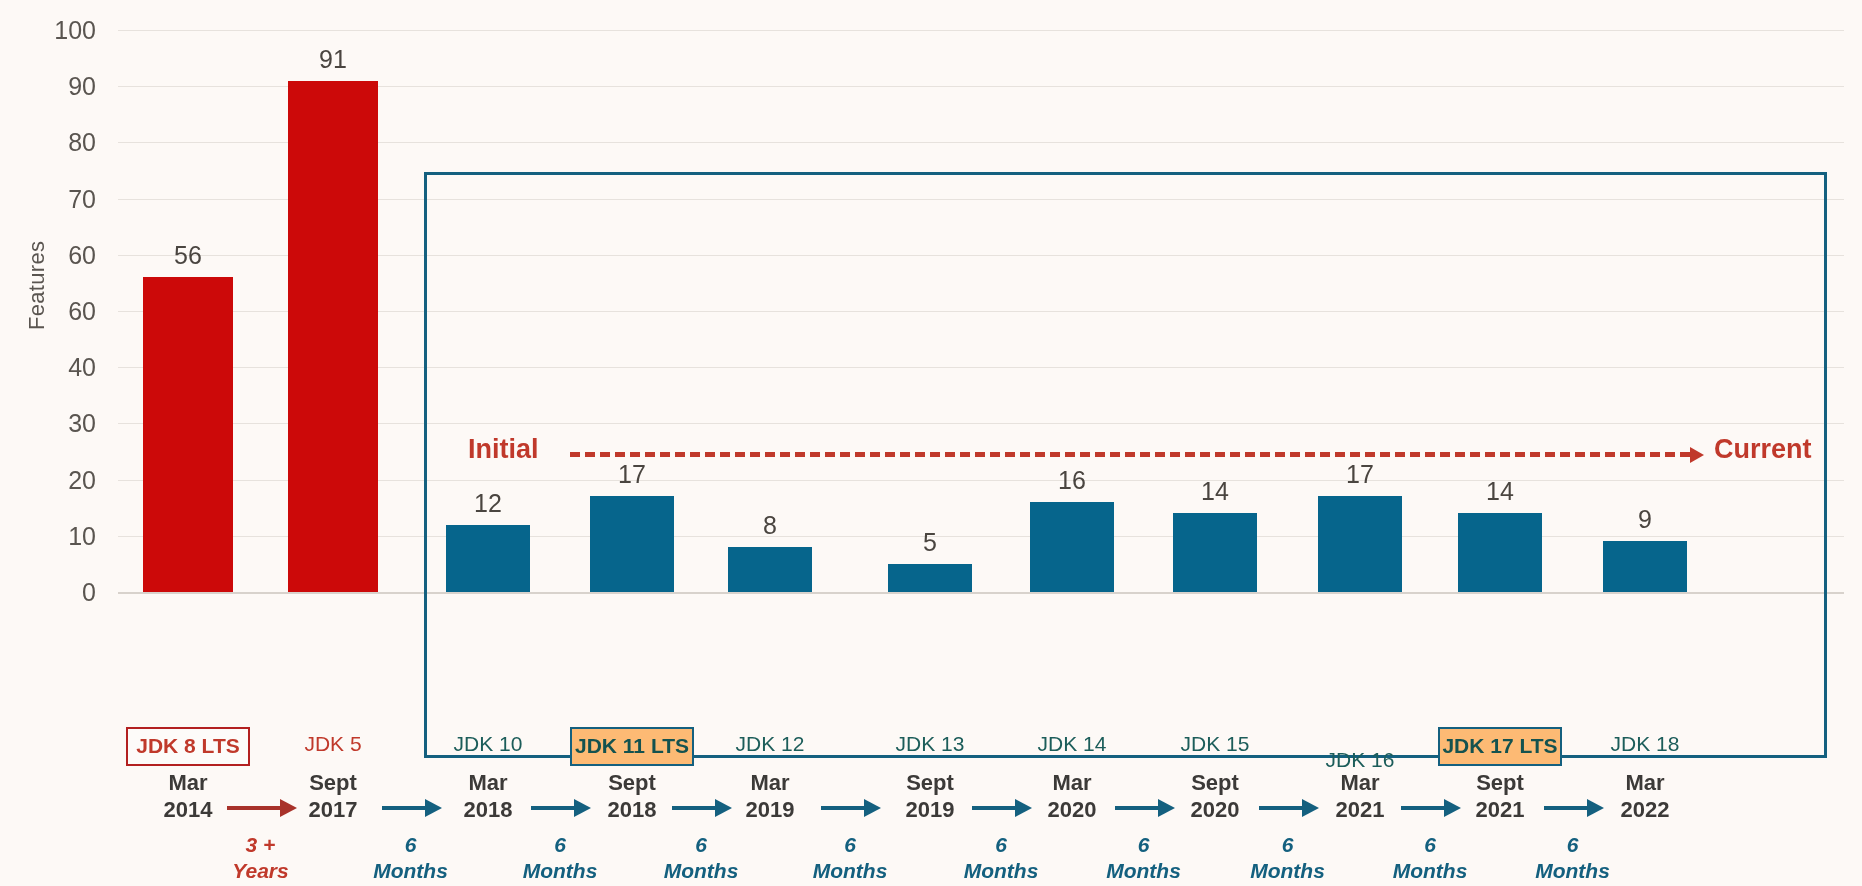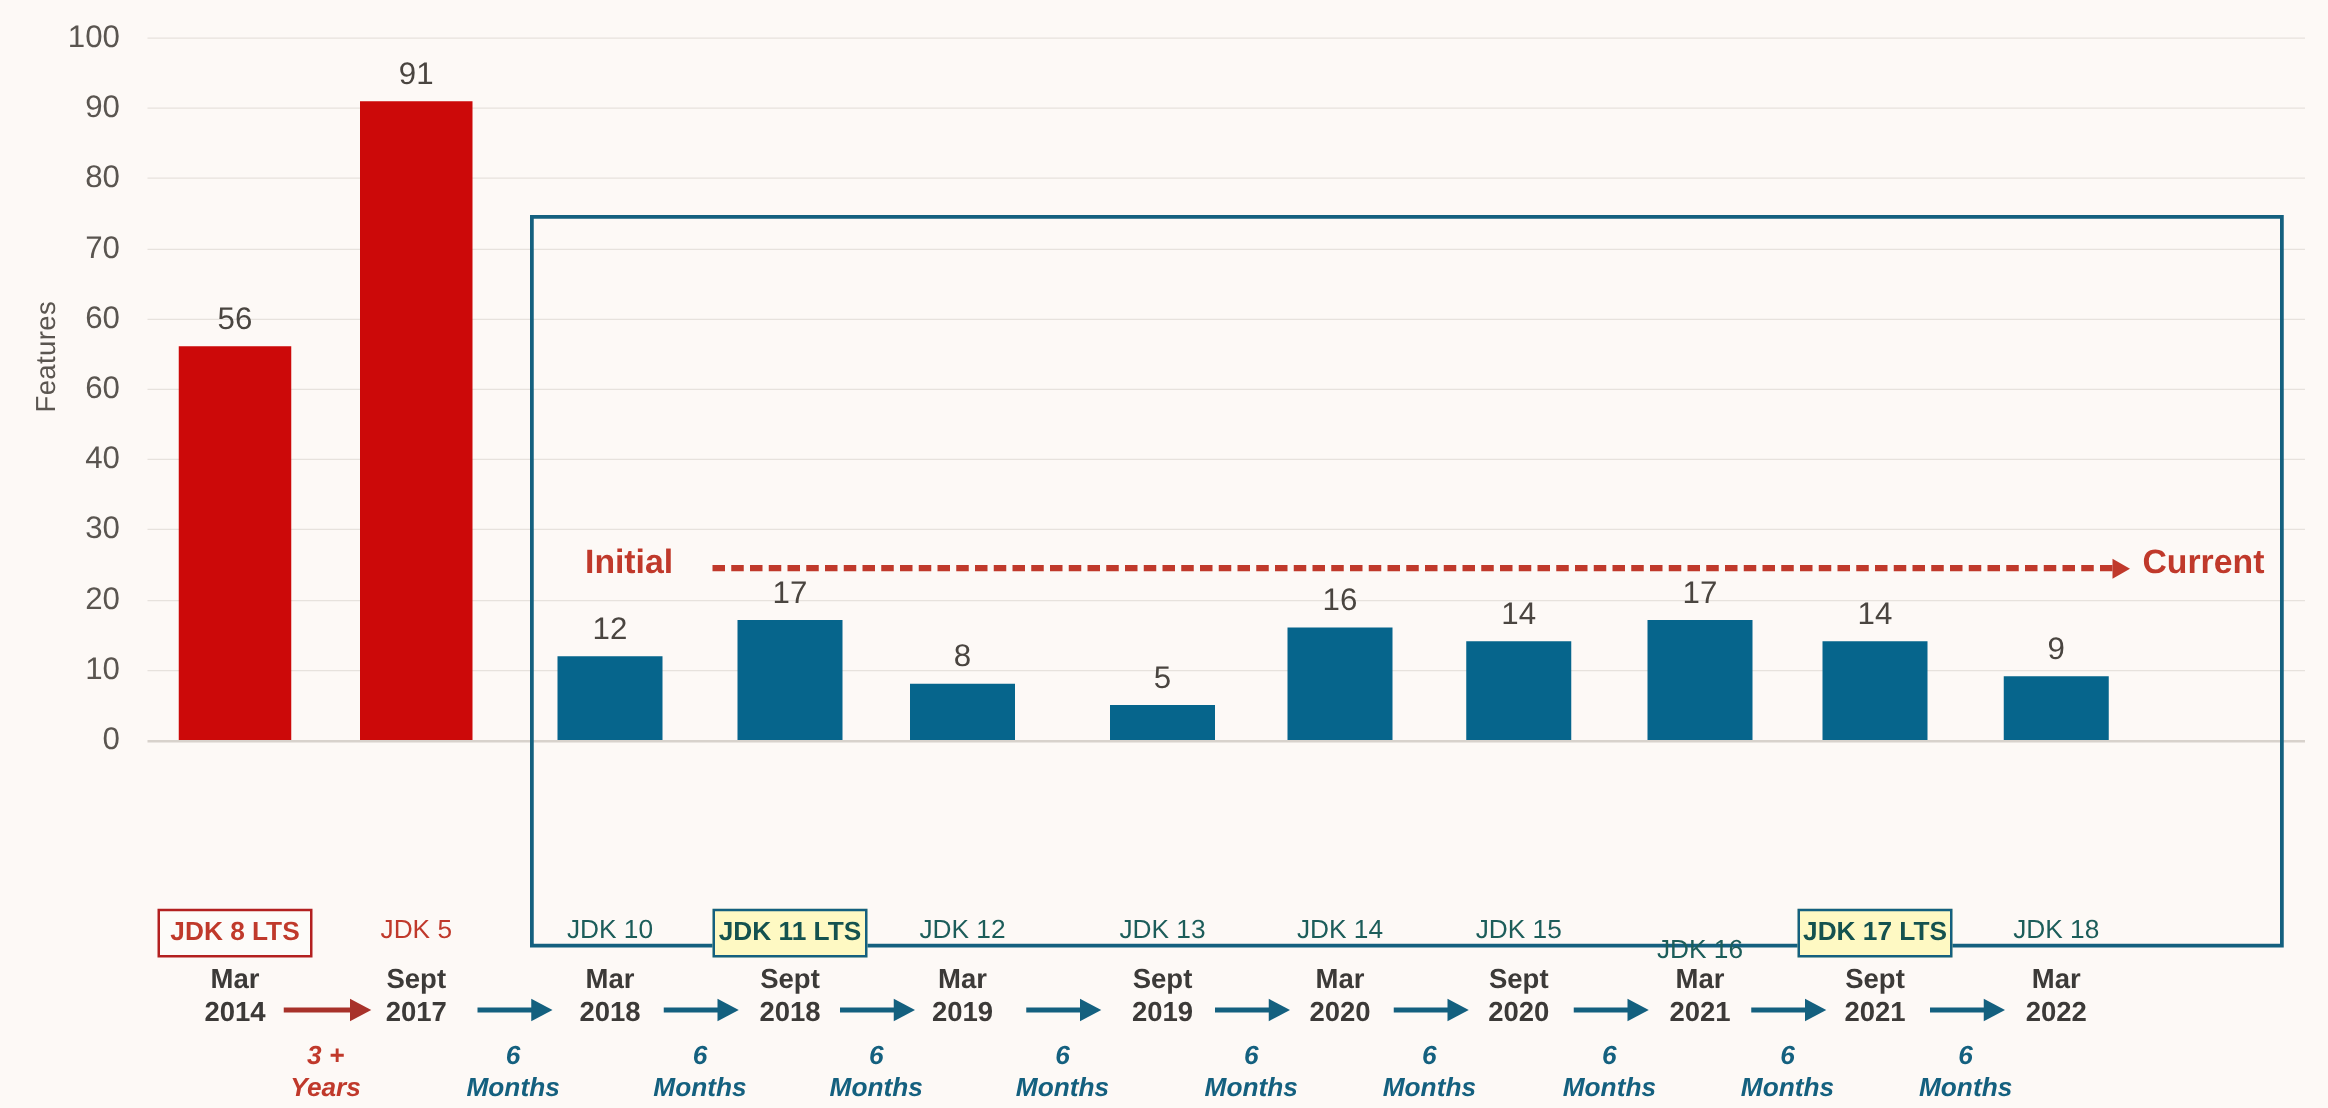--- a/index.html
+++ b/index.html
@@ -128,21 +128,21 @@
   .cat-lts-red {
     color: #c0392b;
     font-weight: bold;
     border: 2px solid #b32020;
     background: #fdfbf9;
   }
   .cat-lts-blue {
     color: #14524f;
     font-weight: bold;
     border: 2px solid #14607f;
-    background: #fef9c3;
+    background: #fdba74;
   }
 
   
   .tl-date {
     position: absolute;
     text-align: center;
     font-size: 22px;
     font-weight: bold;
     color: #3c3a38;
     line-height: 1.22;

